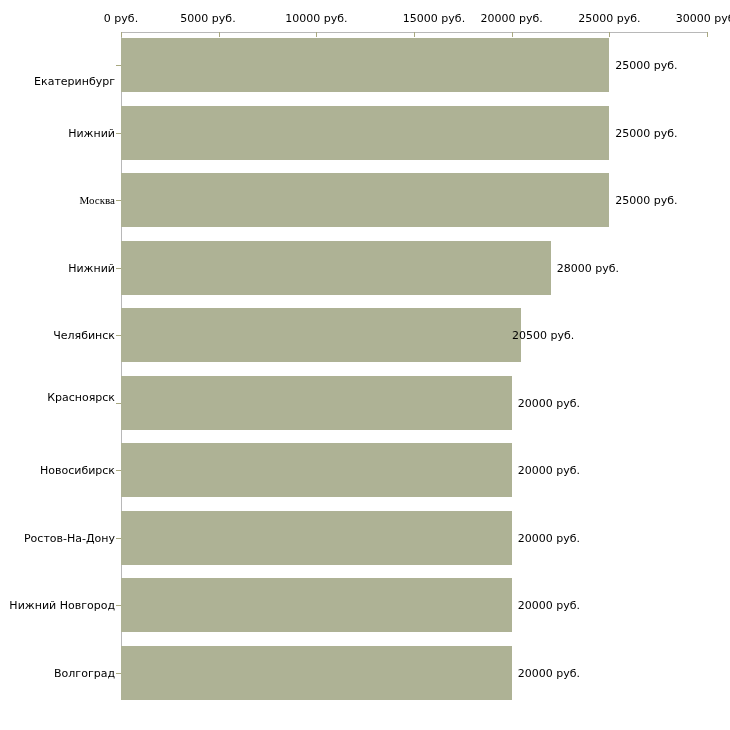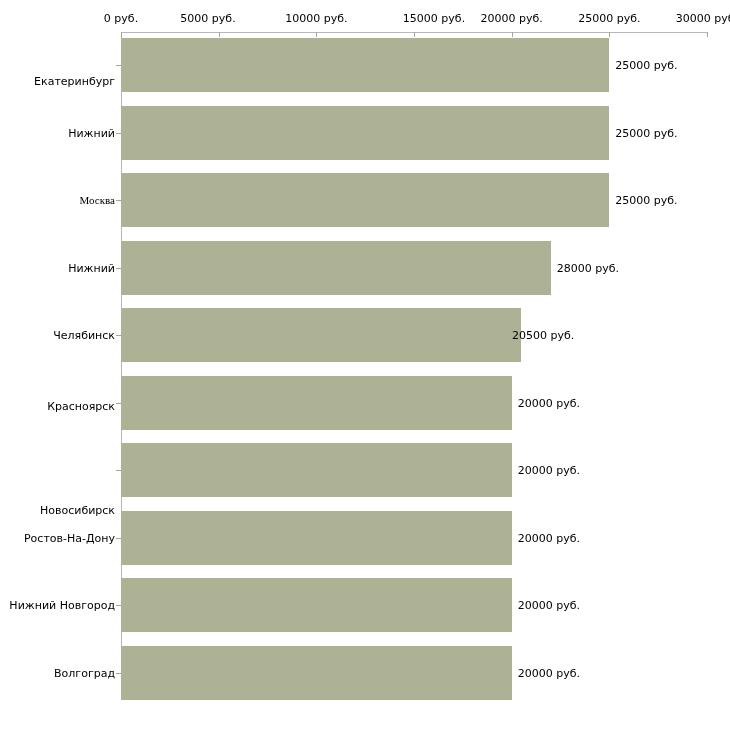--- a/index.html
+++ b/index.html
@@ -123,22 +123,22 @@
       <div class="xtick-label" style="left: 511.667px;">20000 руб.</div>
       <div class="xtick-label" style="left: 609.333px;">25000 руб.</div>
       <div class="xtick-label" style="left: 707px;">30000 руб.</div>
     </div>
   <div id="cat-labels">
       <div class="cat-label" style="top: 81px;">Екатеринбург</div>
       <div class="cat-label" style="top: 132.5px;">Нижний</div>
       <div class="cat-label" style="top: 200px; font-family: Liberation Serif, serif;">Москва</div>
       <div class="cat-label" style="top: 267.5px;">Нижний</div>
       <div class="cat-label" style="top: 335px;">Челябинск</div>
-      <div class="cat-label" style="top: 406px;">Красноярск</div>
-      <div class="cat-label" style="top: 470px; margin-top: 40px;">Новосибирск</div>
+      <div class="cat-label" style="top: 397px;">Красноярск</div>
+      <div class="cat-label" style="top: 470px;">Новосибирск</div>
       <div class="cat-label" style="top: 537.5px;">Ростов-На-Дону</div>
       <div class="cat-label" style="top: 605px;">Нижний Новгород</div>
       <div class="cat-label" style="top: 672.5px;">Волгоград</div>
     </div>
   <div id="bars">
       <div class="bar" style="top: 38px; height: 54px; width: 488.333px; background: rgb(174, 178, 149);"></div>
       <div class="bar" style="top: 105.5px; height: 54px; width: 488.333px; background: rgb(174, 178, 149);"></div>
       <div class="bar" style="top: 173px; height: 54px; width: 488.333px; background: rgb(174, 178, 149);"></div>
       <div class="bar" style="top: 240.5px; height: 54px; width: 429.733px; background: rgb(174, 178, 149);"></div>
       <div class="bar" style="top: 308px; height: 54px; width: 400.433px; background: rgb(174, 178, 149);"></div>

